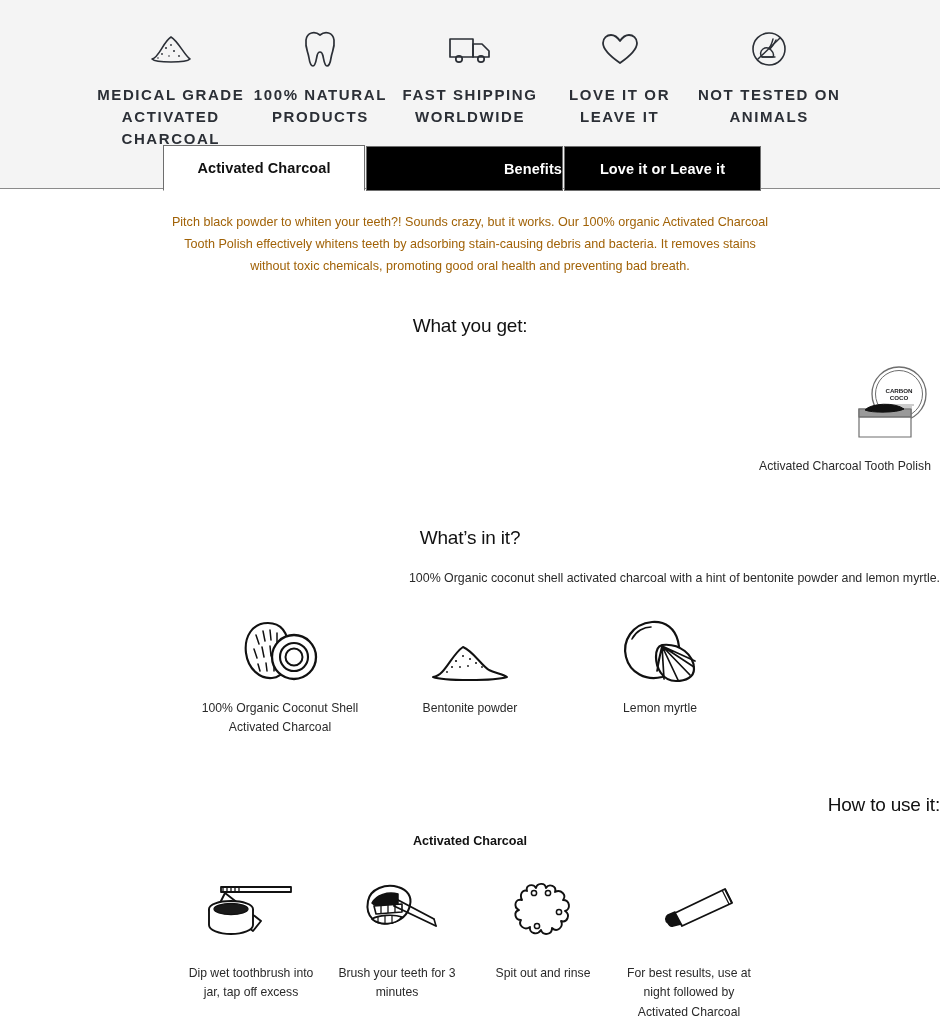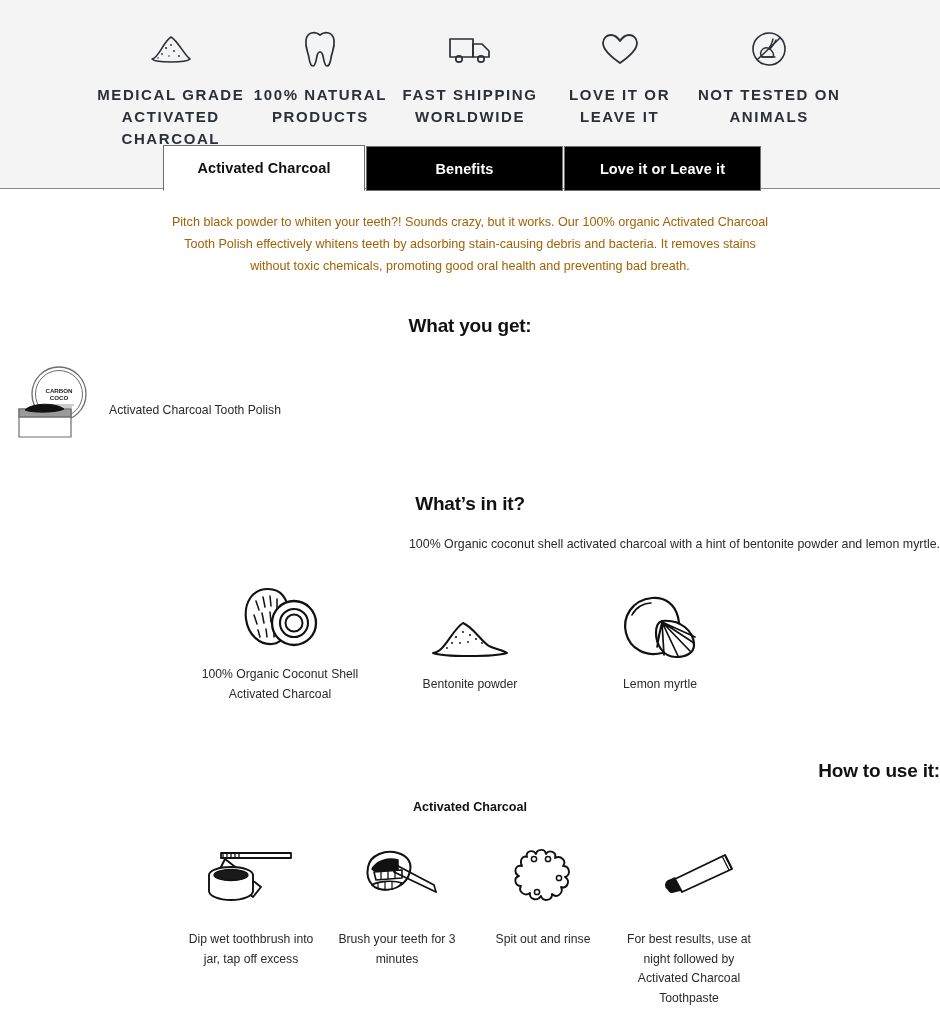--- a/index.html
+++ b/index.html
@@ -89,21 +89,21 @@
     height: 46px;
     position: relative;
     z-index: 6;
   }
   .tab.inactive {
     background: #000000;
     color: #ffffff;
     border: 1.5px solid #6e6e6e;
     margin-left: 1px;
   }
-  .tab.inactive.t2 { width: 197px; }
+  .tab.inactive.t2 { width: 197px; justify-content: flex-end; }
   .tab.inactive.t3 { width: 197px; }
 
   
   .content {
     position: absolute;
     left: 0;
     top: 189px;
     width: 940px;
     background: #ffffff;
   }
@@ -111,56 +111,57 @@
     width: 600px;
     margin: 22px auto 0 auto;
     text-align: center;
     font-size: 12.6px;
     line-height: 1.75;
     color: #a16207;
   }
   .section-title {
     text-align: center;
     font-size: 19px;
-    font-weight: bold;
+    font-weight: normal;
     color: #111111;
     letter-spacing: -0.2px;
   }
   .section-sub {
     text-align: center;
     font-size: 12.4px;
     color: #2a2a2a;
   }
   .caption {
     text-align: center;
     font-size: 12.2px;
     line-height: 1.6;
     color: #2a2a2a;
   }
 
   
   .whatyouget-title { margin-top: 38px; }
   .product-block {
     margin-top: 28px;
     display: flex;
-    align-items: center;
+    flex-direction: column;
+    align-items: flex-end;
   }
   .product-caption {
     width: 190px;
     margin-top: 14px;
   }
 
   
   .whatsinit-title { margin-top: 50px; }
   .whatsinit-sub { margin-top: 22px; text-align: right; }
   .ingredients-row {
     margin-top: 30px;
     display: flex;
     justify-content: center;
-    align-items: center;
+    align-items: flex-start;
     gap: 0;
   }
   .ingredient {
     width: 190px;
     display: flex;
     flex-direction: column;
     align-items: center;
   }
   .ingredient-icon {
     height: 70px;

